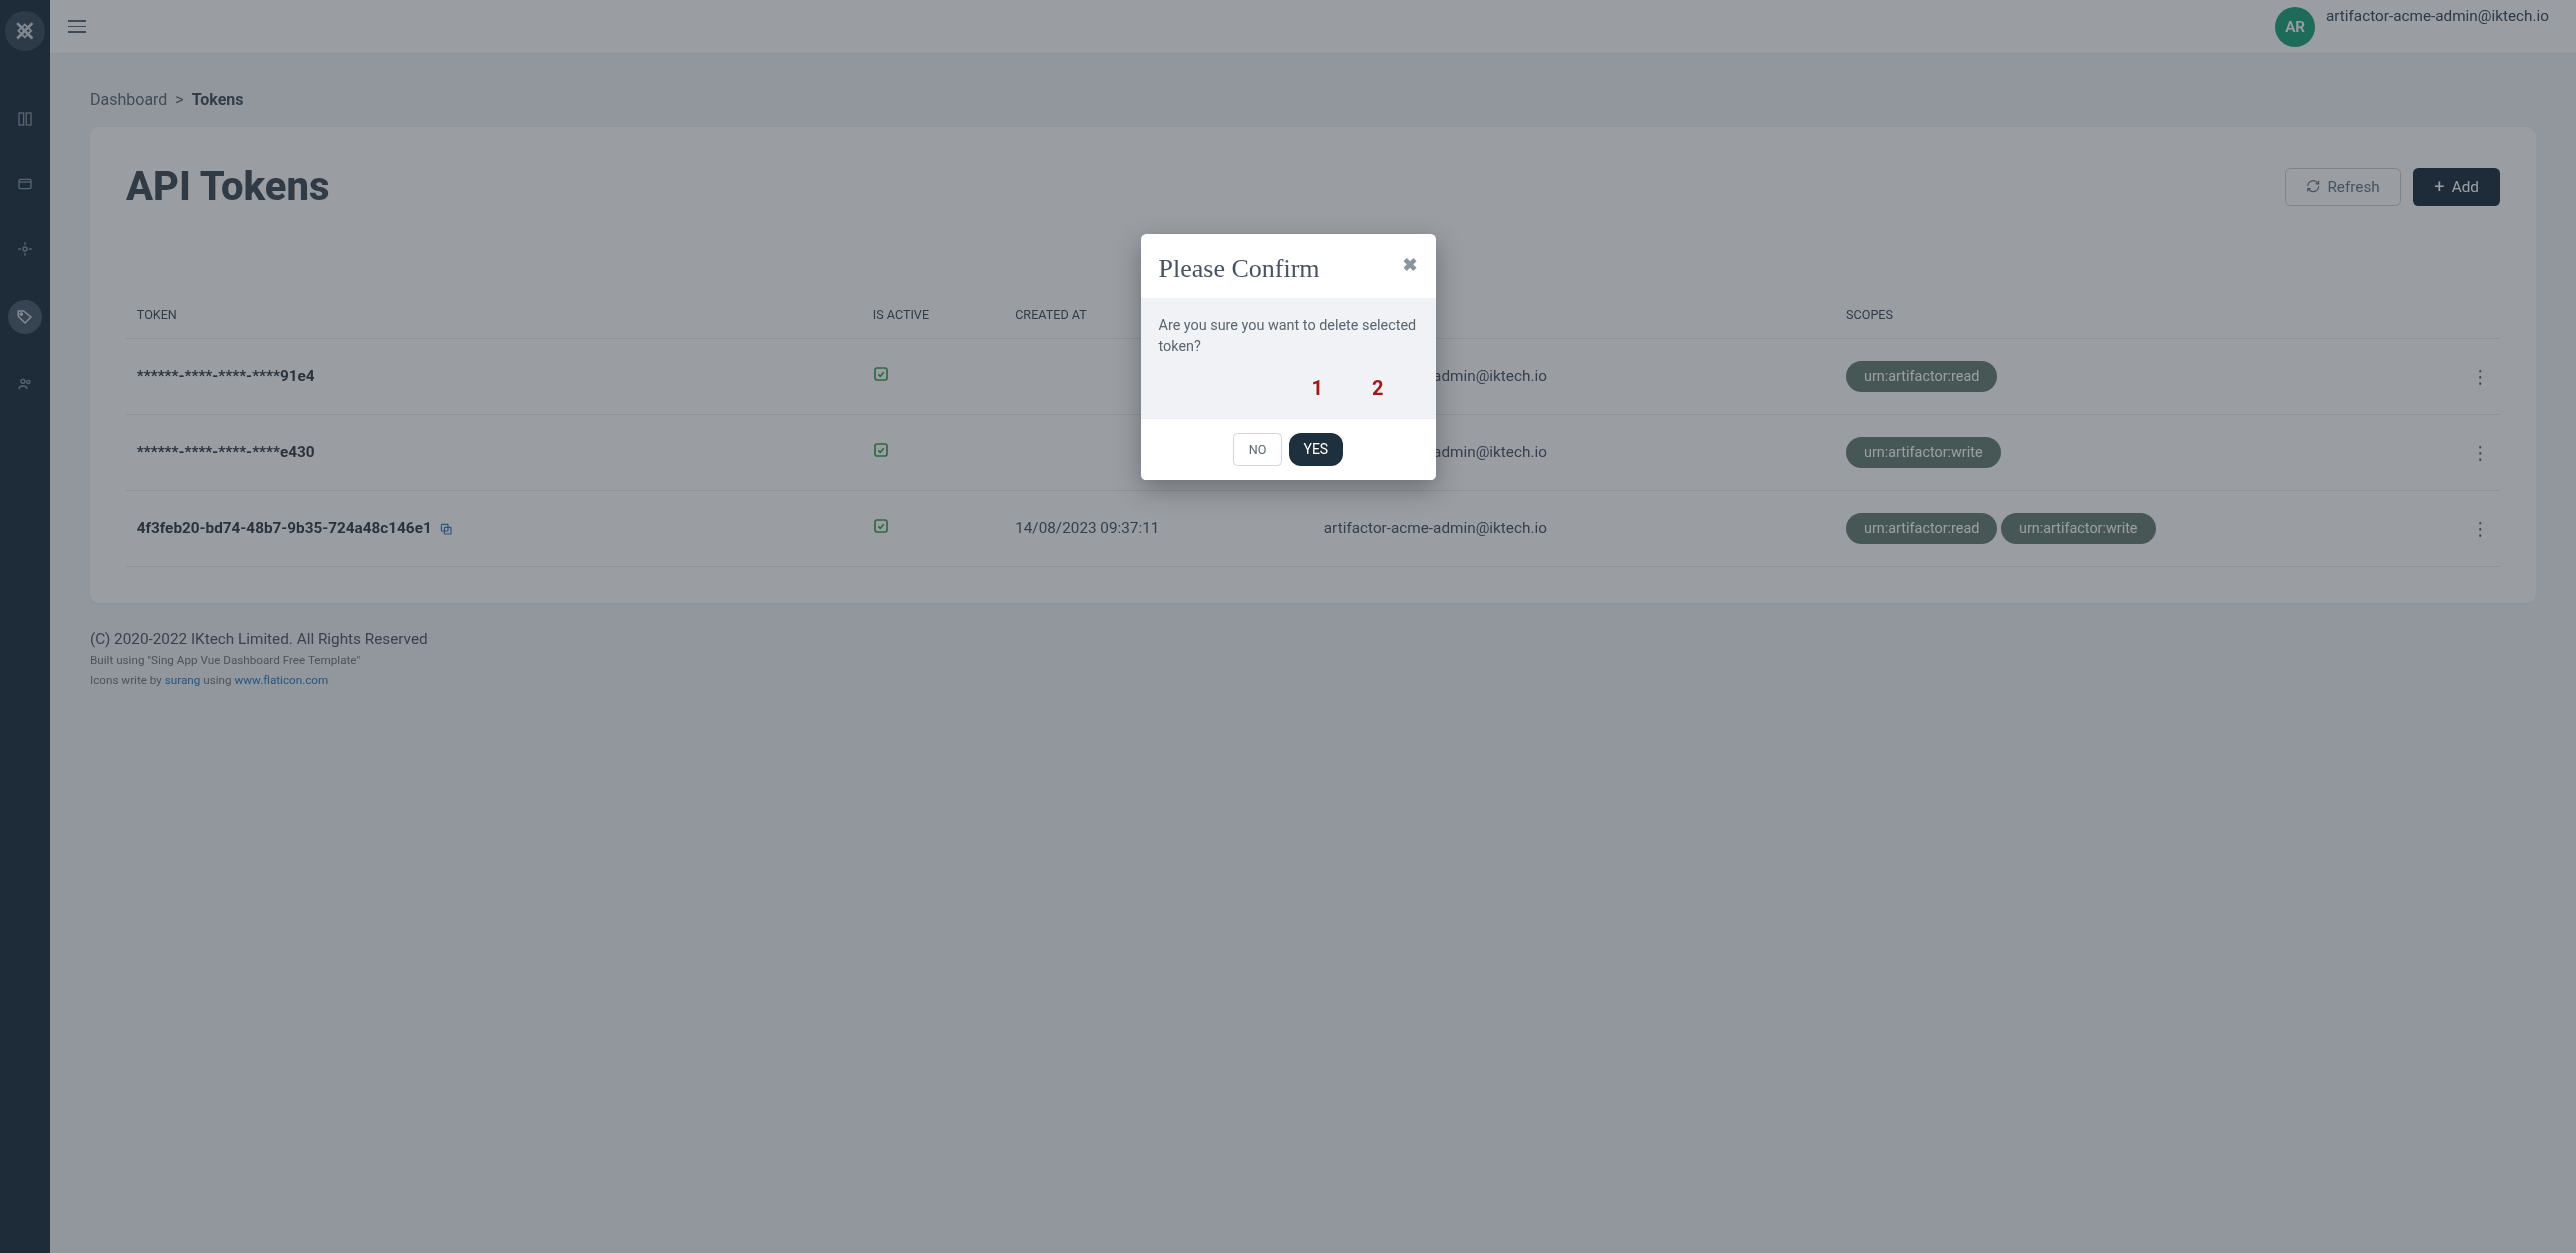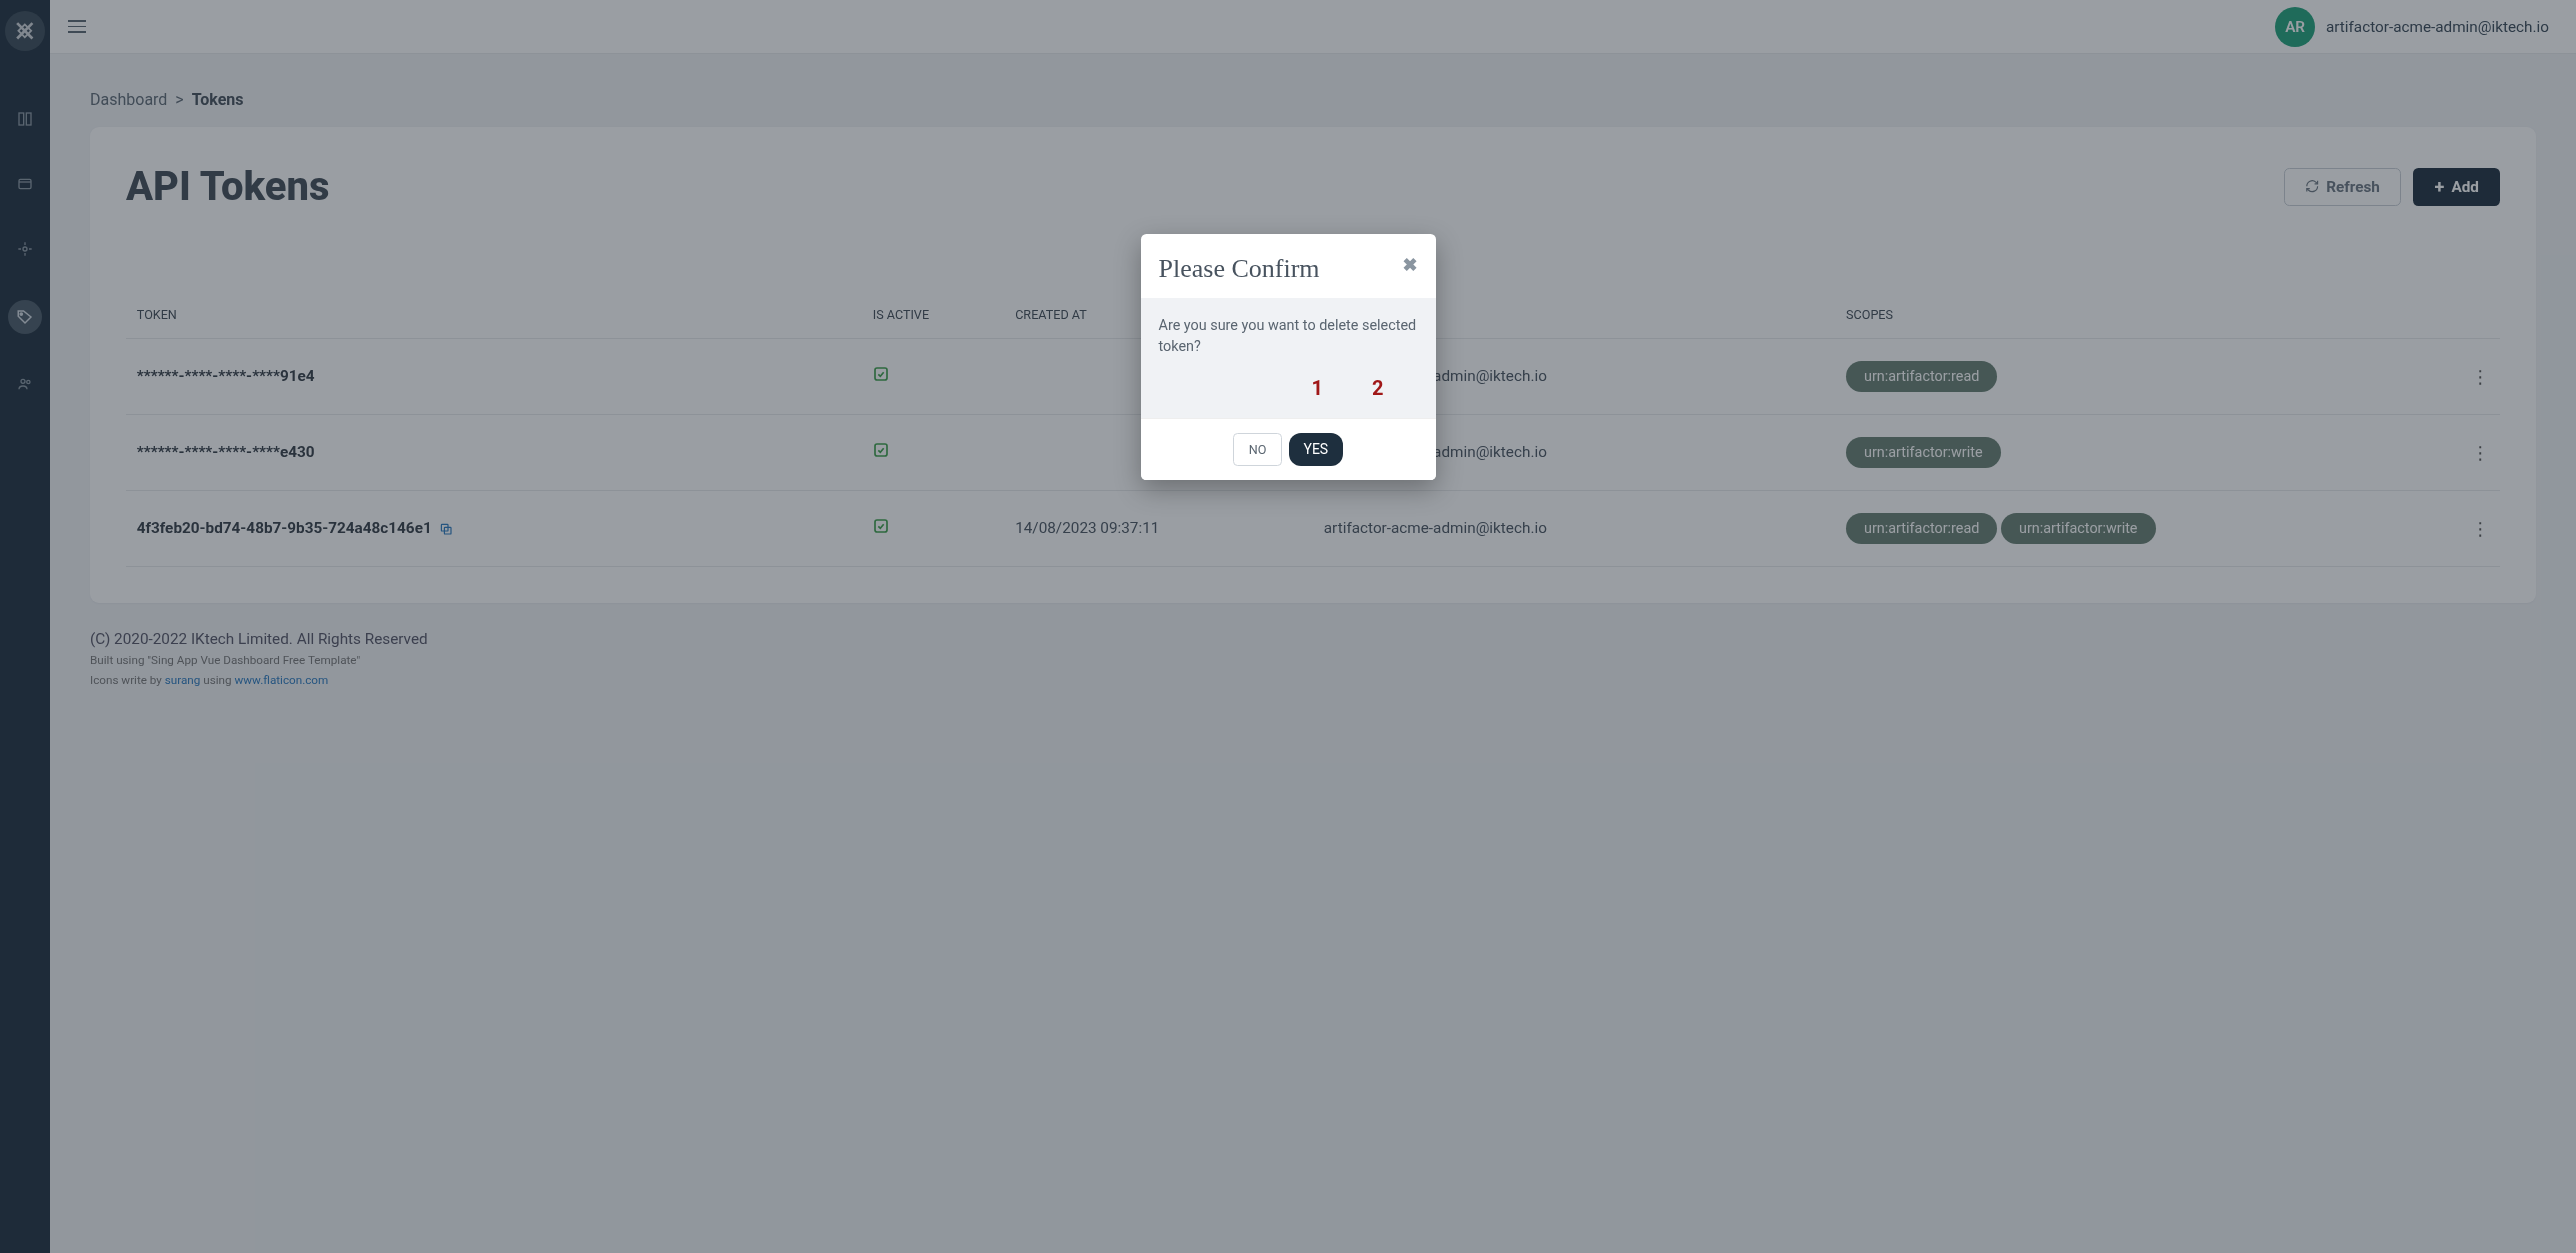--- a/index.html
+++ b/index.html
@@ -74,21 +74,21 @@
       height: 18px;
     }
     .menu-icon span{
       width: 18px;
       height: 1.8px;
       background: #5a6672;
     }
     .topbar-right {
       margin-left: auto;
       display: flex;
-      align-items: center;
+      align-items: flex-start;
       gap: 10.8px;
     }
     .avatar {
       width: 40px;
       height: 40px;
       border-radius: 50%;
       background: #1fa27a;
       color: #fff;
       display: flex;
       align-items: center;
@@ -124,21 +124,21 @@
       display: flex;
       align-items: center;
       justify-content: space-between;
       margin-bottom: 81px;
     }
     .page-title {
       font-size: 40px;
       font-weight: 800;
       color: #414c57;
     }
-    .btn-group { display:flex; gap:12.6px;font-weight:bold; }
+    .btn-group { display:flex; gap:12.6px; }
     .btn {
       display: flex;
       align-items: center;
       gap: 7.2px;
       padding: 9px 20px;
       border-radius: 5.4px;
       font-size: 15.3px;
       cursor: pointer;
       border: 0.9px solid transparent;
     }

